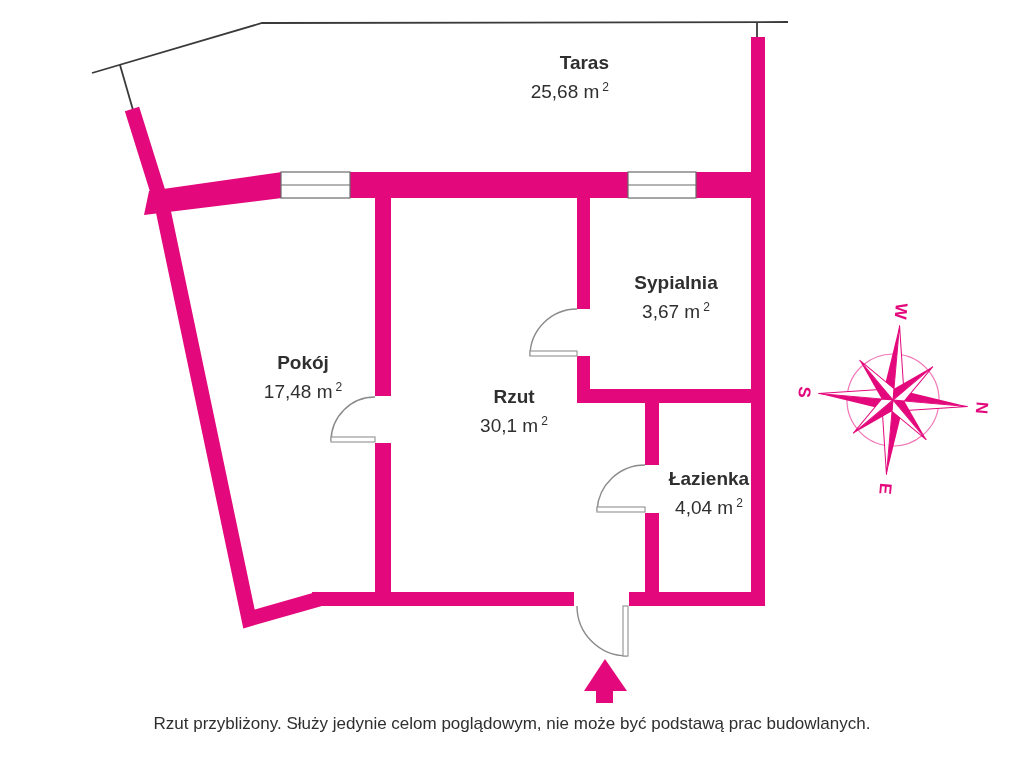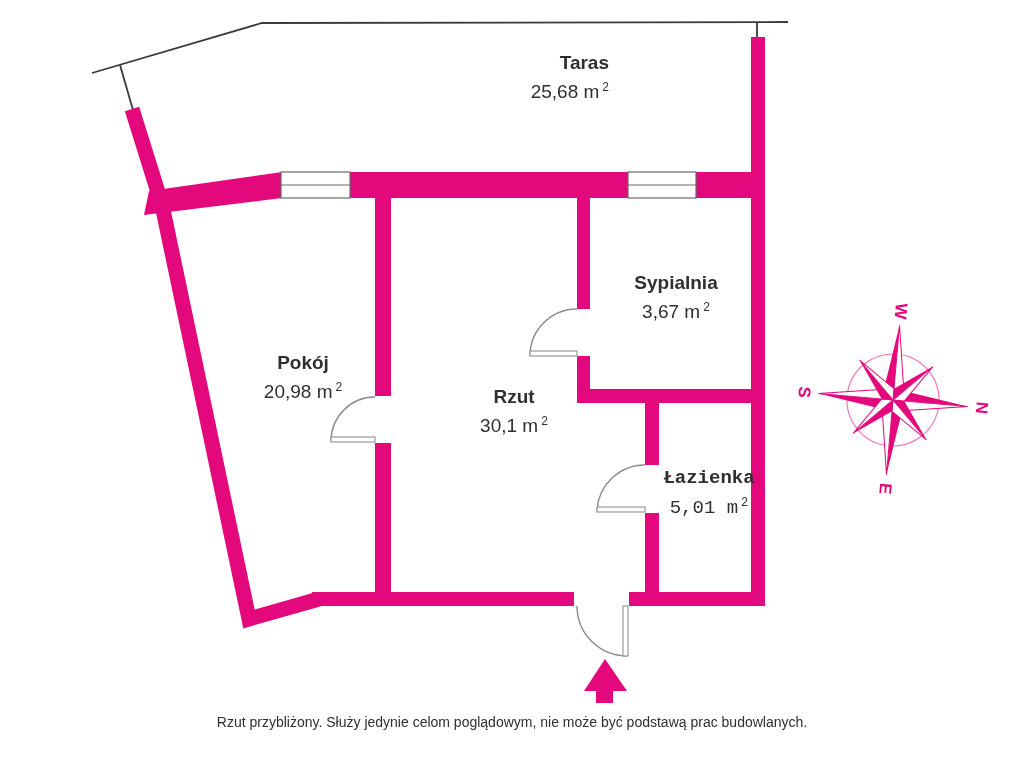--- a/index.html
+++ b/index.html
@@ -42,21 +42,21 @@
     font-size: 19px;
     pointer-events: none;
   }
   .rname { font-weight: bold; }
   .rarea sup { font-size: 12px; margin-left: 3px; }
 
   .footer {
     position: absolute;
     left: 0; top: 714px; width: 1024px;
     text-align: center;
-    font-size: 14px;
+    font-size: 17px;
     color: var(--text);
   }
 </style>
 </head>
 <body>
 
 <svg id="plan-svg" width="1024" height="768" viewBox="0 0 1024 768">
 
   <g>
     <polyline class="outline" points="92,73 262,23 788,22"></polyline>
@@ -155,31 +155,31 @@
   </g>
 </svg>
 
 <div class="room-label" style="left:309px; top:50px; width:300px;text-align:right;">
   <div class="rname">Taras</div>
   <div class="rarea"><span>25,68 m</span><sup>2</sup></div>
 </div>
 
 <div class="room-label" style="left:153px; top:342px; width:300px;margin-top:8px;">
   <div class="rname">Pokój</div>
-  <div class="rarea"><span>20,98 m</span><sup>2</sup></div>
+  <div class="rarea"><span>17,48 m</span><sup>2</sup></div>
 </div>
 
 <div class="room-label" style="left:526px; top:270px; width:300px;">
   <div class="rname">Sypialnia</div>
   <div class="rarea"><span>3,67 m</span><sup>2</sup></div>
 </div>
 
 <div class="room-label" style="left:364px; top:384px; width:300px;">
   <div class="rname">Rzut</div>
   <div class="rarea"><span>30,1 m</span><sup>2</sup></div>
 </div>
 
-<div class="room-label" style="left:559px; top:466px; width:300px;font-family:Liberation Mono, monospace;">
+<div class="room-label" style="left:559px; top:466px; width:300px;">
   <div class="rname">Łazienka</div>
-  <div class="rarea"><span>5,01 m</span><sup>2</sup></div>
+  <div class="rarea"><span>4,04 m</span><sup>2</sup></div>
 </div>
 
 <div class="footer">Rzut przybliżony. Służy jedynie celom poglądowym, nie może być podstawą prac budowlanych.</div>
 
 </body></html>

